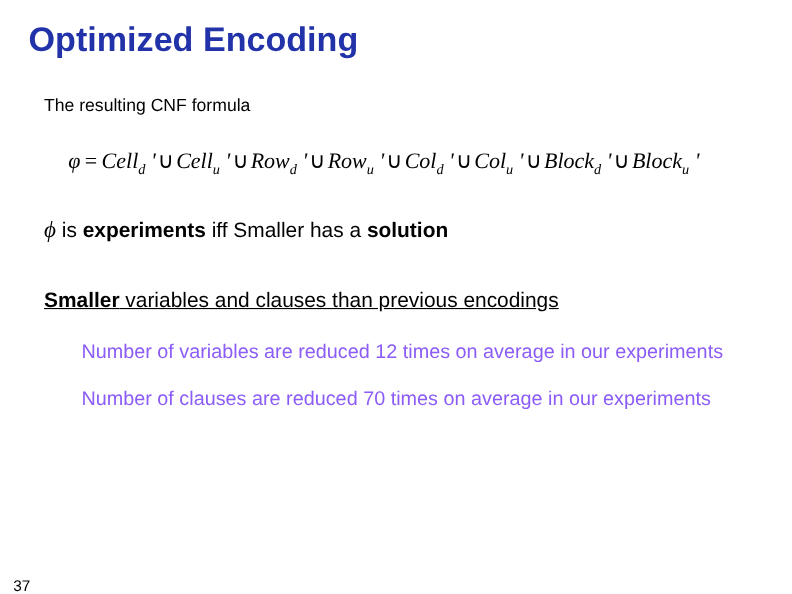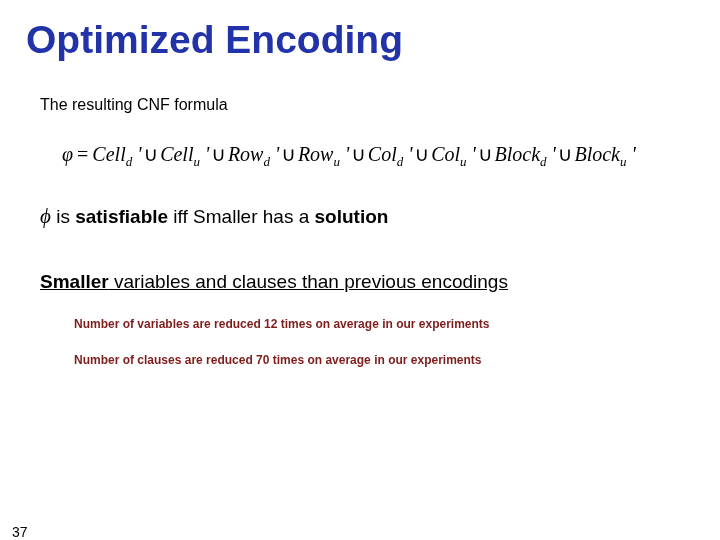--- a/index.html
+++ b/index.html
@@ -1,45 +1,45 @@
 <!DOCTYPE html>
 <html><head>
 <meta charset="utf-8">
 <style>
   * { margin: 0; padding: 0; box-sizing: border-box; }
   html, body { width: 720px; height: 540px; background: #fff; font-family: Verdana, Geneva, sans-serif; overflow: hidden; }
   .slide { width: 720px; height: 540px; position: relative; padding: 12px 26px 0 26px; }
-  .title { color: #2233aa; font-weight: bold; font-size: 39px; letter-spacing: 0px; margin-top: 6px; margin-bottom: 34px; }
+  .title { color: #2233aa; font-weight: bold; font-size: 31px; letter-spacing: 0px; margin-top: 6px; margin-bottom: 34px; }
   .body-line { font-size: 16px; color: #000; margin-left: 14px; margin-bottom: 0; }
   .formula { font-family: "Times New Roman", Times, serif; font-style: italic; font-size: 20px; color: #000; margin-left: 36px; margin-top: 28px; margin-bottom: 34px; white-space: nowrap; }
   .formula .sub { font-size: 13px; font-style: italic; vertical-align: sub; }
   .formula .cup { font-style: normal; padding: 0 2px; }
   .formula .eq { font-style: normal; padding: 0 4px; }
   .satisfiable-line { font-size: 19px; color: #000; margin-left: 14px; margin-top: 12px; margin-bottom: 42px; }
   .phi { font-family: 'Symbol', serif; font-style: italic; font-size: 21px; }
   .smaller-line { font-size: 19px; color: #000; margin-left: 14px; margin-bottom: 24px; text-decoration: underline; }
-  .sub-line { font-size: 12px; color: #7f1d1d; margin-left: 48px; margin-bottom: 22px; font-weight: bold; }
+  .sub-line { font-size: 18px; color: #8b5cf6; margin-left: 48px; margin-bottom: 22px; }
   .page-num { position: absolute; left: 12px; bottom: 0; font-size: 14px; color: #000; }
   b { font-weight: bold; }
 </style>
 </head>
 <body>
 
 <div class="slide">
 
   <div class="title">Optimized Encoding</div>
 
   <div class="body-line">The resulting CNF formula</div>
 
   <div class="formula">
     <span>φ</span><span class="eq">=</span><span id="formula-terms"><span>Cell</span><span class="sub">d</span><span> '</span><span class="cup">∪</span><span>Cell</span><span class="sub">u</span><span> '</span><span class="cup">∪</span><span>Row</span><span class="sub">d</span><span> '</span><span class="cup">∪</span><span>Row</span><span class="sub">u</span><span> '</span><span class="cup">∪</span><span>Col</span><span class="sub">d</span><span> '</span><span class="cup">∪</span><span>Col</span><span class="sub">u</span><span> '</span><span class="cup">∪</span><span>Block</span><span class="sub">d</span><span> '</span><span class="cup">∪</span><span>Block</span><span class="sub">u</span><span> '</span></span>
   </div>
 
   <div class="satisfiable-line">
-    <span class="phi">ϕ</span><span> is </span><b>satisfiable</b><span> iff Smaller has a </span><b>solution</b>
+    <span class="phi">ϕ</span><span> is </span><b>experiments</b><span> iff Smaller has a </span><b>solution</b>
   </div>
 
   <div class="smaller-line">
     <b>Smaller</b><span> variables and clauses than previous encodings</span>
   </div>
 
   <div class="sub-line">Number of variables are reduced 12 times on average in our experiments</div>
   <div class="sub-line">Number of clauses are reduced 70 times on average in our experiments</div>
 
   <div class="page-num">37</div>

